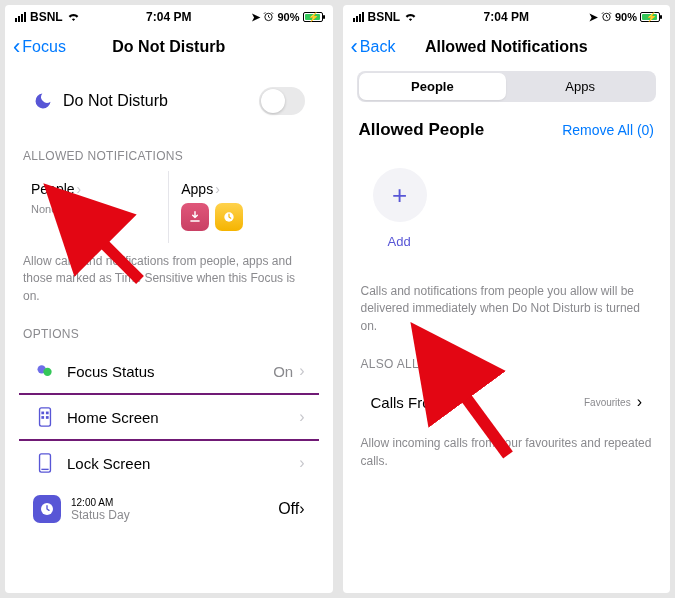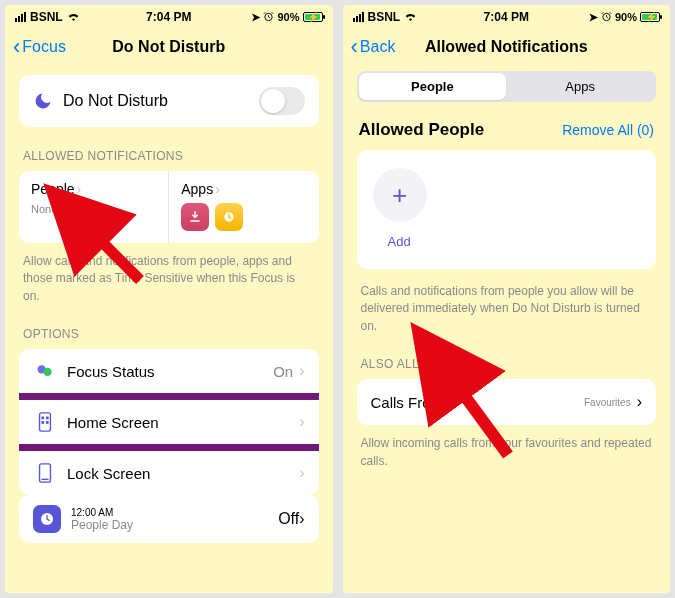--- a/index.html
+++ b/index.html
@@ -1,17 +1,17 @@
 <!DOCTYPE html>
 <html><head>
 <meta charset="utf-8">
 <style>
   * { box-sizing: border-box; margin: 0; padding: 0; font-family: -apple-system, BlinkMacSystemFont, "Segoe UI", Helvetica, Arial, sans-serif; }
   body { background: #e5e5e5; display: flex; gap: 10px; padding: 5px; }
-  .phone { width: 328px; height: 588px; background: #fef9c3; border-radius: 4px; overflow: hidden; position: relative; display: flex; flex-direction: column; }
+  .phone { width: 328px; height: 588px; background: #ffffff; border-radius: 4px; overflow: hidden; position: relative; display: flex; flex-direction: column; }
   
   .status-bar { display: flex; align-items: center; justify-content: space-between; height: 22px; padding: 2px 10px 0 10px; font-size: 12px; font-weight: 600; color: #000; }
   .status-left { display: flex; align-items: center; gap: 4px; }
   .status-center { position: absolute; left: 50%; transform: translateX(-50%); font-size: 12px; font-weight: 600; }
   .status-right { display: flex; align-items: center; gap: 3px; font-size: 11px; }
   .bars { display: inline-flex; align-items: flex-end; gap: 1px; }
   .bars i { width: 2px; background: #000; display: inline-block; }
   .bars i:nth-child(1){height:4px}.bars i:nth-child(2){height:6px}.bars i:nth-child(3){height:8px}.bars i:nth-child(4){height:10px}
   .wifi { font-size: 12px; }
   .battery { width: 20px; height: 10px; border: 1px solid #000; border-radius: 2px; position: relative; display:inline-block; }
@@ -38,21 +38,21 @@
   .twoColCard .col { flex:1; padding:10px 12px 12px 12px; }
   .twoColCard .col:first-child { border-right:1px solid #e5e5ea; }
   .col .hd { display:flex; align-items:center; font-size:14px; color:#000; gap:2px;}
   .col .hd .chev-sm { color:#c7c7cc; font-size:14px;}
   .col .sub { font-size:11px; color:#8a8a8e; margin-top:6px;}
   .app-icons { display:flex; gap:6px; margin-top:6px;}
   .app-icon { width:28px; height:28px; border-radius:7px;}
   .app-icon.pink { background:linear-gradient(#e0577a,#c94064); display:flex;align-items:center;justify-content:center;color:#fff;font-size:14px;}
   .app-icon.yellow { background:linear-gradient(#ffd24d,#f5b400); display:flex;align-items:center;justify-content:center;color:#fff;font-size:14px;}
   .footer-text { font-size:12px; color:#8a8a8e; margin:10px 4px 0 4px; line-height:1.45;}
-  .list-row { display:flex; align-items:center; padding:12px 14px; border-bottom:7px solid #701a75;}
+  .list-row { display:flex; align-items:center; padding:12px 14px; border-bottom:2px solid #701a75;}
   .list-row:last-child { border-bottom:none;}
   .list-row .ricon { width:24px; display:flex; justify-content:center; margin-right:10px;}
   .list-row .rlabel { flex:1; font-size:15px; color:#000;}
   .list-row .rvalue { font-size:15px; color:#8a8a8e; margin-right:6px;}
   .list-row .rchev { color:#c7c7cc; font-size:16px;}
   .schedule-row { display:flex; align-items:center; padding:10px 14px;}
   .schedule-row .clock { width:28px;height:28px;border-radius:7px;background:#5856d6;display:flex;align-items:center;justify-content:center;margin-right:10px;}
   .schedule-row .titles { flex:1; }
   .schedule-row .t1 { font-size:10px; color:#000;}
   .schedule-row .t2 { font-size:12px; color:#8a8a8e;}
@@ -203,21 +203,21 @@
     <div class="card">
       <div class="schedule-row">
         <span class="clock">
           <svg width="16" height="16" viewBox="0 0 24 24">
               <circle cx="12" cy="12" r="9" fill="#fff"></circle>
               <path d="M12 7v5l3 2" stroke="#5856d6" stroke-width="2" fill="none" stroke-linecap="round"></path>
             </svg>
         </span>
         <div class="titles">
           <div class="t1">12:00 AM</div>
-          <div class="t2">People Day</div>
+          <div class="t2">Status Day</div>
         </div>
         <span class="rvalue">Off</span>
         <span class="rchev">›</span>
       </div>
     </div>
   </div>
 
   <div class="arrow" style="left:75px; top:215px;">
     <svg width="80" height="80">
         <defs>

